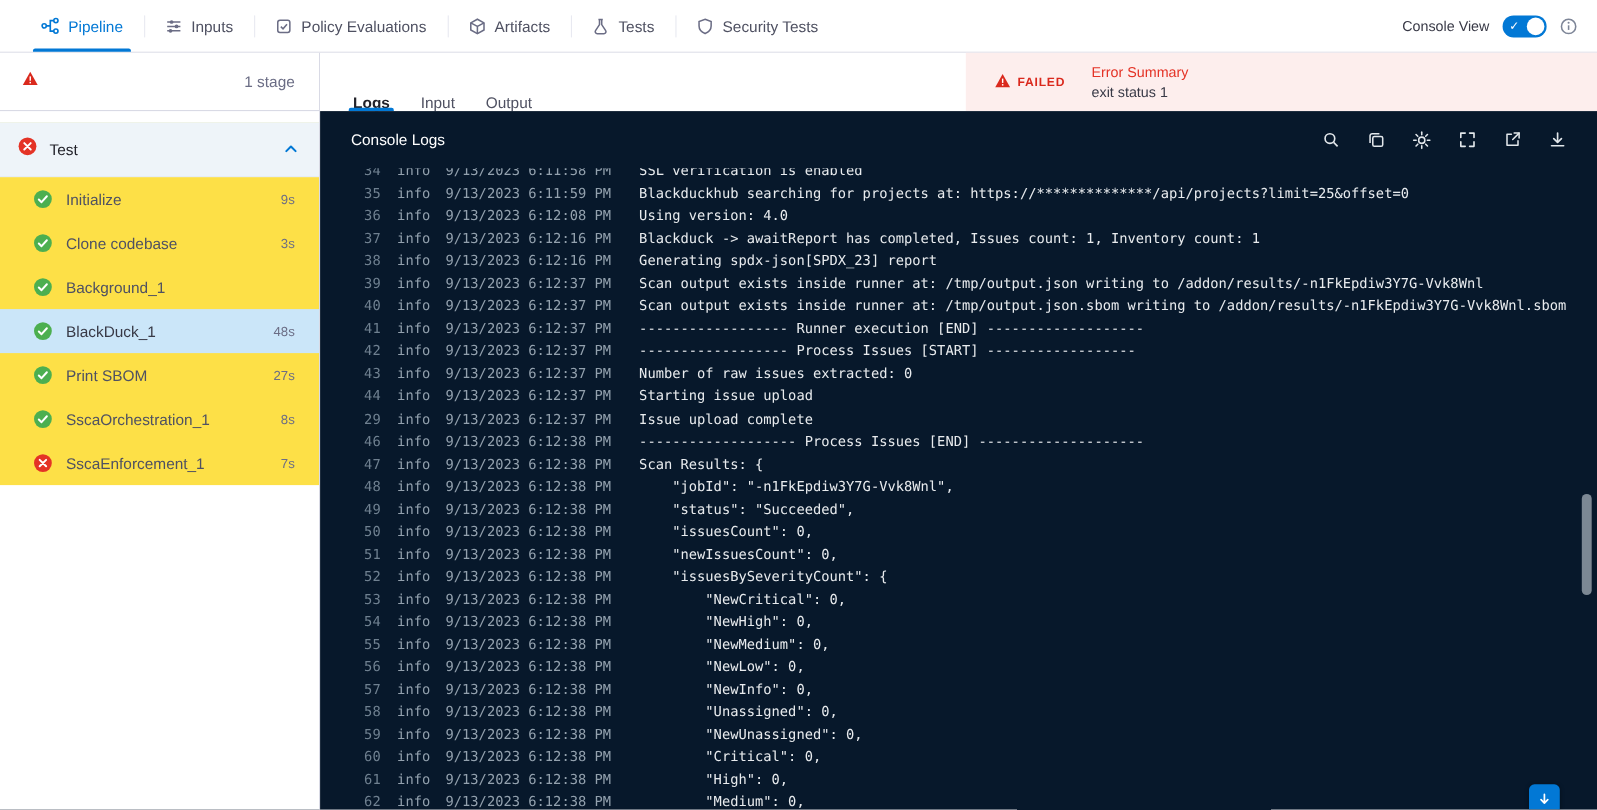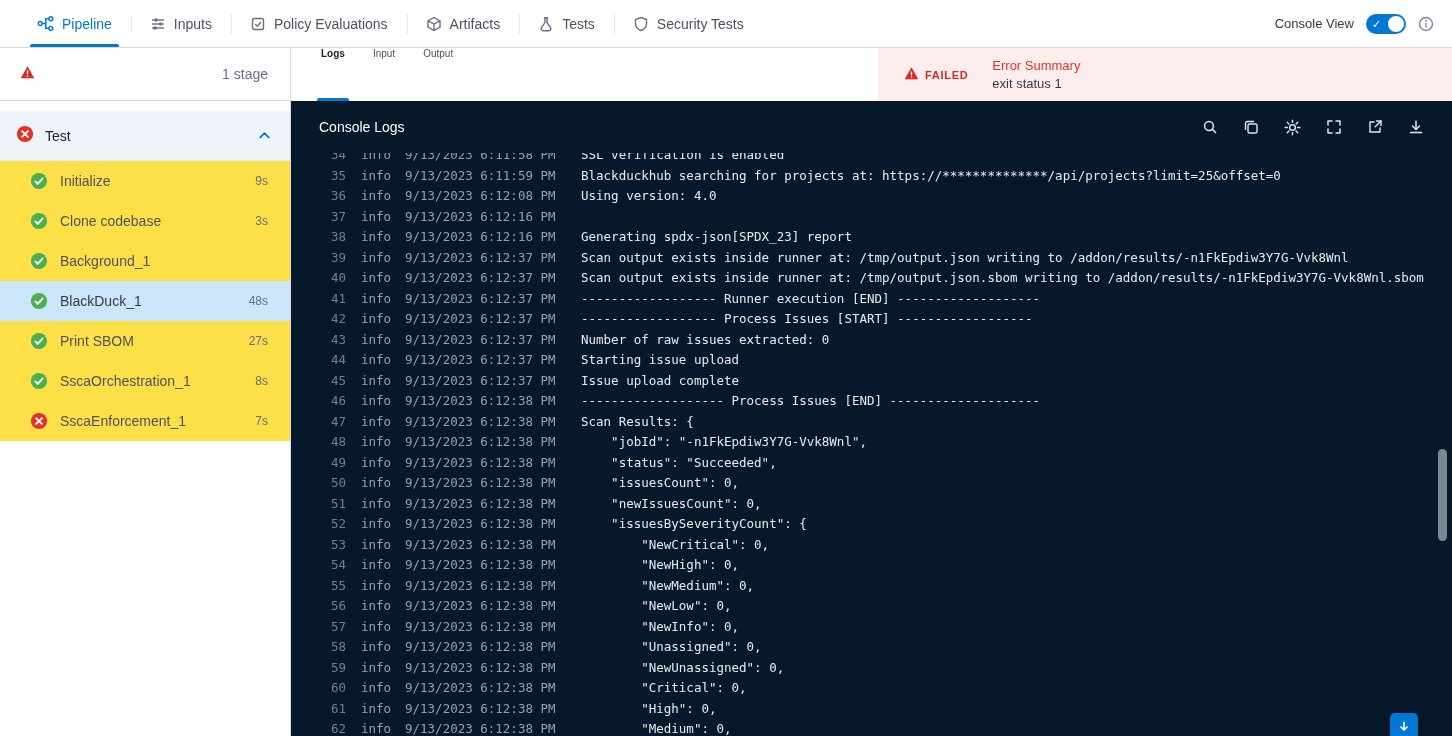--- a/index.html
+++ b/index.html
@@ -51,21 +51,21 @@
   .steps { display:flex; flex-direction:column; }
   .step { height:40px; display:flex; align-items:center; gap:12px; padding:0 22px 0 30px; font-size:14px; color:#4f5162; cursor:pointer; }
   .step .icn { display:flex; flex:none; }
   .step.selected { background:#cbe6f9; color:#383946; }
   .step .dur { margin-left:auto; font-size:12px; color:#6b6d85; }
 
   
   .main { flex:1; display:flex; flex-direction:column; min-width:0; }
   .tabs-row { height:53px; min-height:53px; display:flex; align-items:stretch; background:#fff; }
   .tabs { display:flex; align-items:stretch; padding-left:16px; }
-  .tab { display:flex; align-items:flex-start; padding:0 14px; font-size:10px; color:#4f5162; position:relative; cursor:pointer; }
+  .tab { display:flex; align-items:flex-end; padding:0 14px; font-size:14px; color:#4f5162; position:relative; cursor:pointer; }
   .tab.active { color:#22222a; font-weight:700; }
   .tab.active::after { content:''; position:absolute; left:10px; right:10px; bottom:0; height:3px; background:#0278d5; border-radius:2px 2px 0 0; }
 
   .error-banner { margin-left:auto; width:574px; background:#fdeeed; display:flex; align-items:center; gap:24px; padding-left:26px; }
   .failed-badge { display:flex; align-items:center; gap:6px; color:#da291d; font-weight:700; font-size:11px; letter-spacing:.7px; }
   .error-texts { display:flex; flex-direction:column; gap:3px; }
   .error-title { color:#e43326; font-size:13px; }
   .error-msg { color:#383946; font-size:13px; }
 
   
@@ -363,20 +363,21 @@
               <div class="log-row">
     <span class="ln">36</span>
     <span class="lvl">info</span>
     <span class="ts">9/13/2023 6:12:08 PM</span>
     <span class="msg">Using version: 4.0</span>
               </div>
               <div class="log-row">
     <span class="ln">37</span>
     <span class="lvl">info</span>
     <span class="ts">9/13/2023 6:12:16 PM</span>
+    <span class="msg">Blackduck -&gt; awaitReport has completed, Issues count: 1, Inventory count: 1</span>
               </div>
               <div class="log-row">
     <span class="ln">38</span>
     <span class="lvl">info</span>
     <span class="ts">9/13/2023 6:12:16 PM</span>
     <span class="msg">Generating spdx-json[SPDX_23] report</span>
               </div>
               <div class="log-row">
     <span class="ln">39</span>
     <span class="lvl">info</span>
@@ -407,21 +408,21 @@
     <span class="ts">9/13/2023 6:12:37 PM</span>
     <span class="msg">Number of raw issues extracted: 0</span>
               </div>
               <div class="log-row">
     <span class="ln">44</span>
     <span class="lvl">info</span>
     <span class="ts">9/13/2023 6:12:37 PM</span>
     <span class="msg">Starting issue upload</span>
               </div>
               <div class="log-row">
-    <span class="ln">45</span>
+    <span class="ln">29</span>
     <span class="lvl">info</span>
     <span class="ts">9/13/2023 6:12:37 PM</span>
     <span class="msg">Issue upload complete</span>
               </div>
               <div class="log-row">
     <span class="ln">46</span>
     <span class="lvl">info</span>
     <span class="ts">9/13/2023 6:12:38 PM</span>
     <span class="msg">------------------- Process Issues [END] --------------------</span>
               </div>

